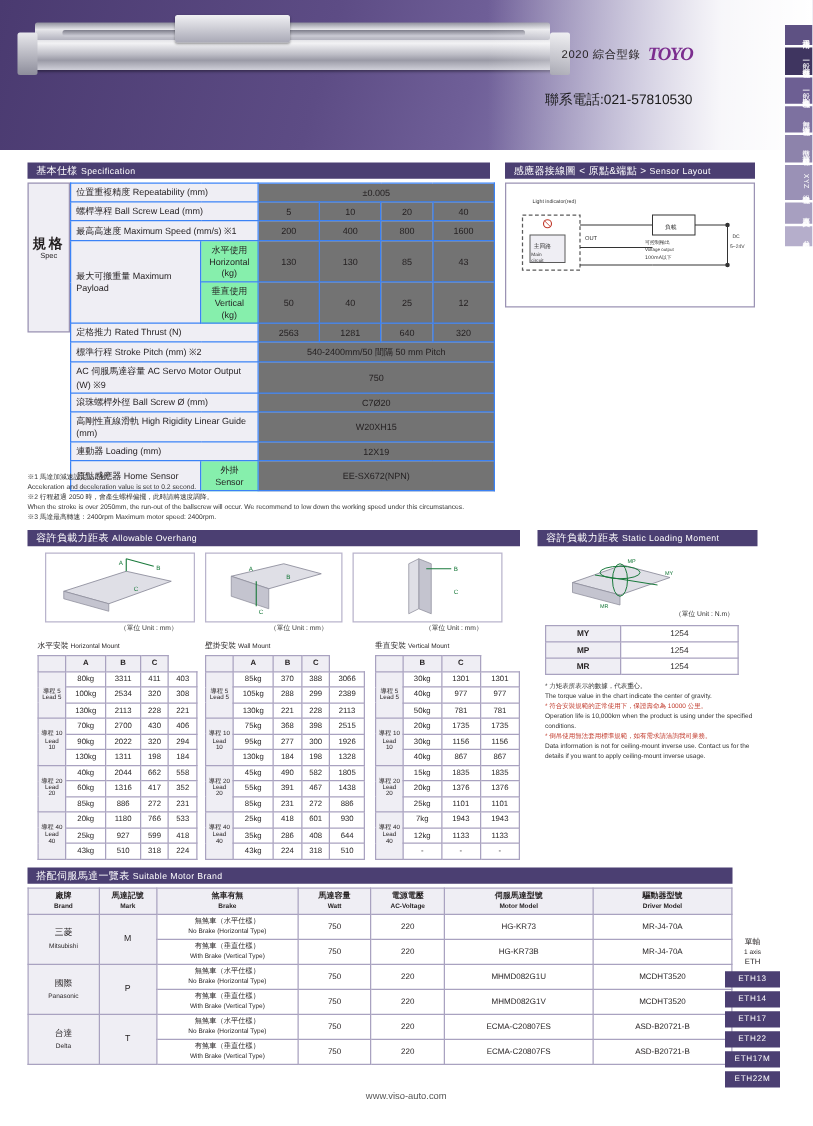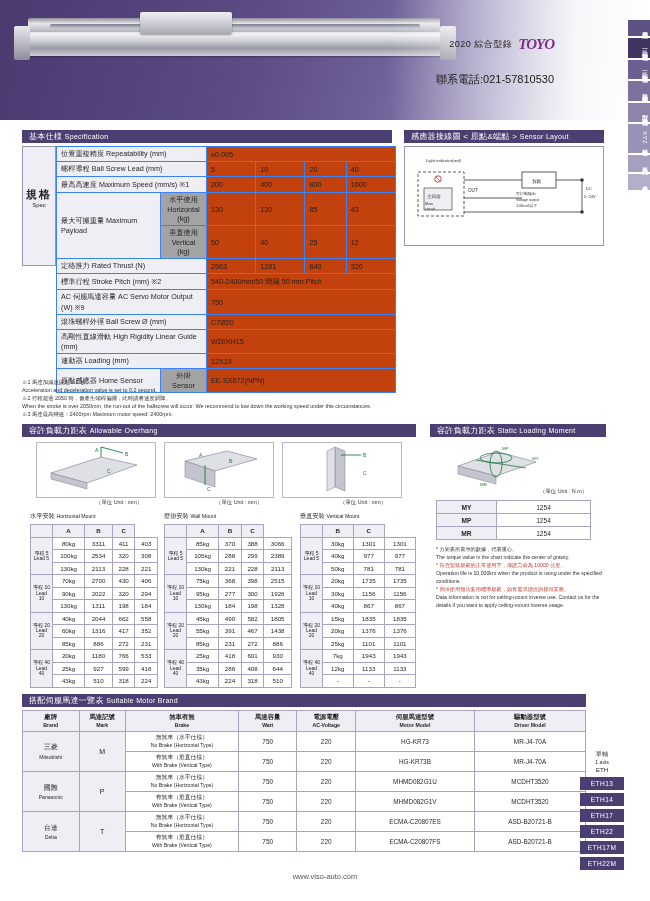--- a/index.html
+++ b/index.html
@@ -51,22 +51,22 @@
   
   .sec-hd { position:absolute; height:13px; background:#4b3f72; color:#fff;
      font-size:8px; line-height:13px; padding-left:7px; letter-spacing:.3px;}
   .sec-hd .en { font-size:7px; font-weight:normal; }
 
   
   table { border-collapse: collapse; }
   .spec { position:absolute; left:56px; top:146px; width:340px; font-size:7.2px; }
   .spec td { border:1px solid #3b82f6; padding:2px 4px; height:15px; color:#231f20;}
   .spec .rowlab { background:#efeef4; width:150px; }
-  .spec .val { text-align:left; background:#c2410c;margin-left:48px; }
-  .spec .sub { background:#a3a3a3; text-align:center; width:46px;}
+  .spec .val { text-align:center; background:#737373;margin-left:48px; }
+  .spec .sub { background:#86efac; text-align:center; width:46px;}
   .side-label { position:absolute; left:22px; width:34px; background:#efeef4; border:1px solid #9b93b4;
      text-align:center; color:#231f20; }
   .side-label .cn { font-size:11px; font-weight:bold; letter-spacing:2px; display:block; }
   .side-label .en { font-size:6px; display:block; }
   .notes { position:absolute; left:22px; width:360px; font-size:5.4px; color:#333; line-height:1.5; }
 
   
   .sensor-box { position:absolute; left:404px; top:146px; width:200px; height:100px;
      border:1px solid #9b93b4; background:#fff; }
   .sensor-svg { position:absolute; left:404px; top:146px; }
@@ -93,21 +93,21 @@
   .mb th { background:#efeef4; font-weight:bold; font-size:6.4px; line-height:1.25;}
   .mb .brandcell { background:#efeef4; font-size:7px; line-height:1.3; }
   .mb .brake { font-size:5.8px; line-height:1.3; background:#fff;}
 
   
   .chips { position:absolute; right:26px; top:750px; width:44px; text-align:center;}
   .chip { background:#4b3f72; color:#fff; font-size:6.5px; padding:3px 0; margin-bottom:3px; letter-spacing:.5px;}
   .chip-title { font-size:6.2px; color:#231f20; line-height:1.3; margin-bottom:3px;}
   .footer { position:absolute; left:0; bottom:20px; width:650px; text-align:center; font-size:7.5px; color:#555; }
 
-  .cn { font-family:Liberation Sans, sans-serif; }
+  .cn { font-family:Liberation Mono, monospace; }
   .tiny { font-size:5.2px; }
 </style>
 </head>
 <body>
 
 <div class="page">
 
   <div class="hero">
     <div class="rail-img">
       <div class="rail-body"></div>

